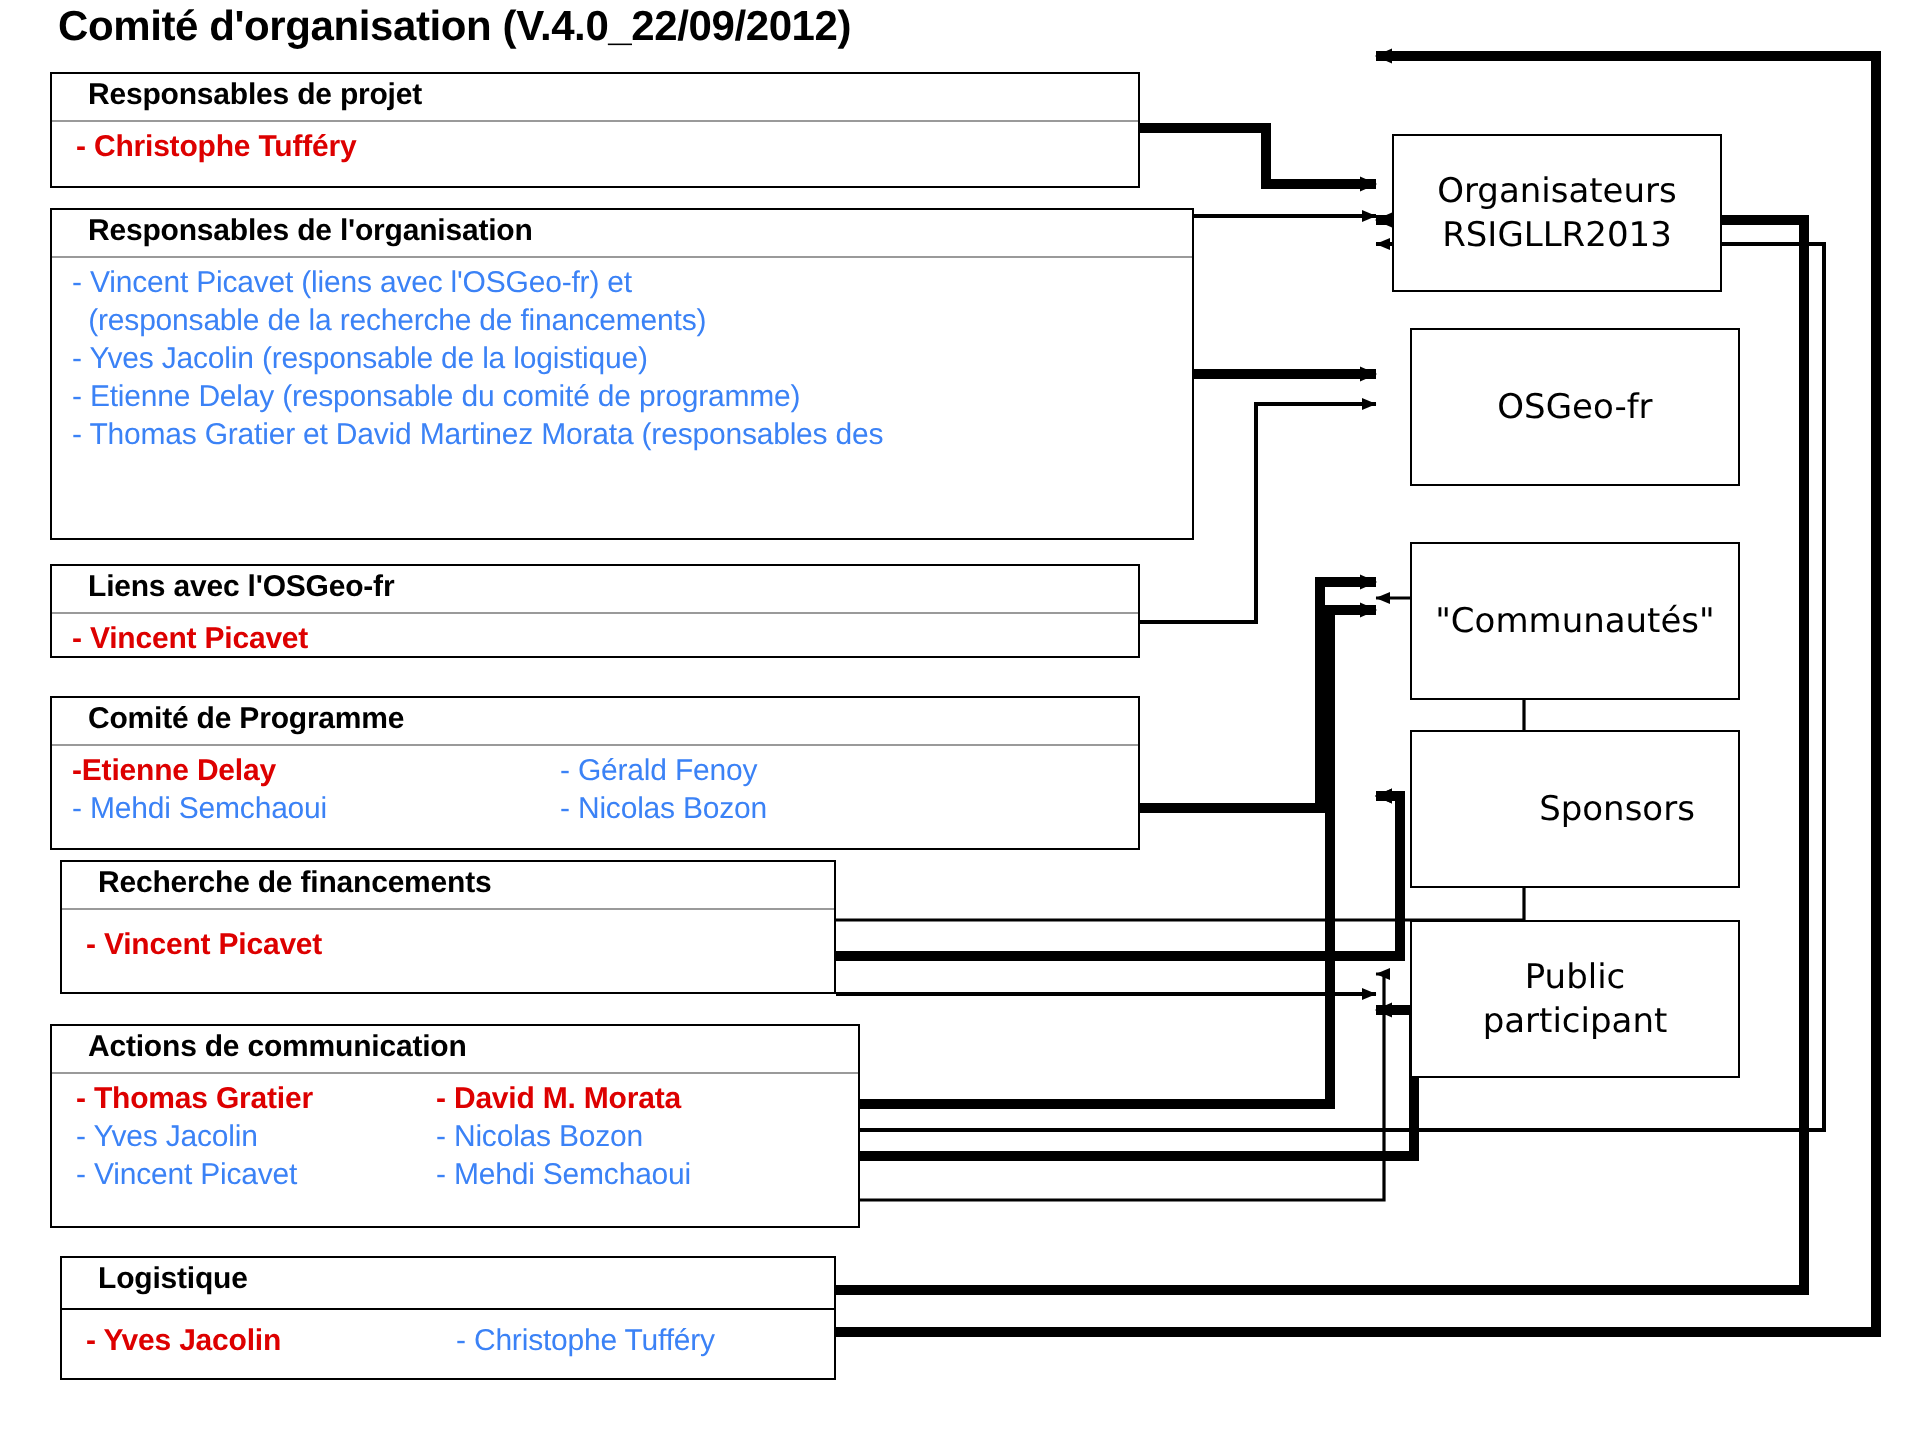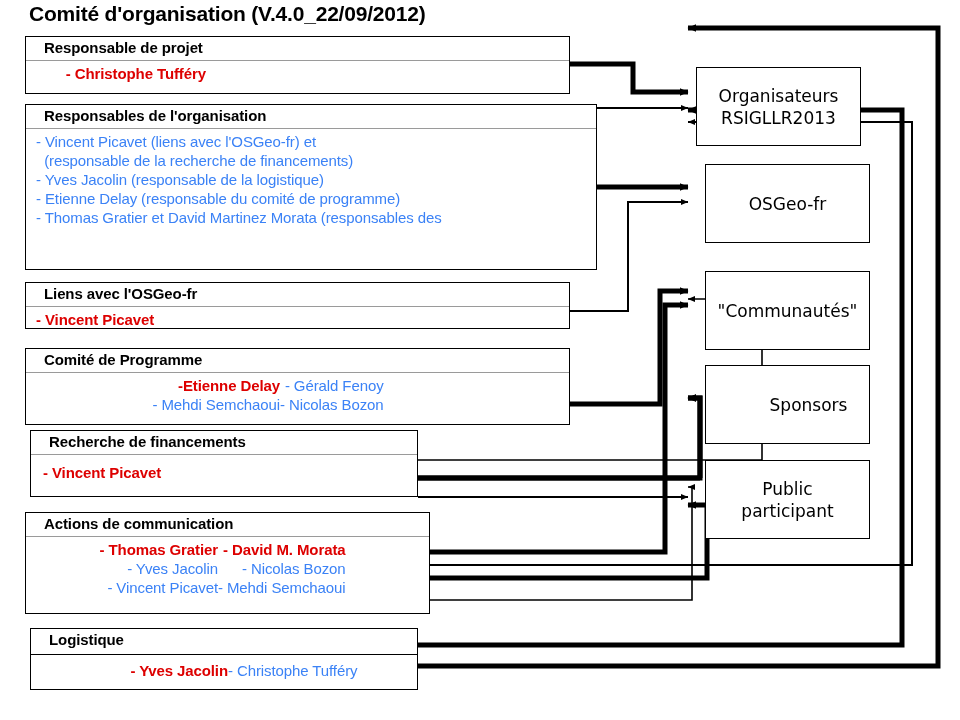--- a/index.html
+++ b/index.html
@@ -13,21 +13,21 @@
 
   
   .card{position:absolute;background:#fff;border:1px solid #000;box-sizing:border-box;}
   .card .hdr{font-weight:bold;color:#000;box-sizing:border-box;
              border-bottom:1px solid #9a9a9a;padding:2px 0 3px 18px;
              font-size:15px;line-height:18px;letter-spacing:-0.1px;}
   .card .body{box-sizing:border-box;padding:3px 0 3px 12px;}
   .ln{font-size:15px;line-height:19px;color:#000;white-space:nowrap;letter-spacing:-0.1px;}
   .ln.red{color:#dd0000;font-weight:bold;}
   .ln.blk{color:#3b82f6;font-weight:normal;}
-  .cols{display:flex;text-align:right;}
+  .cols{display:flex;}
   .cols .c1{min-width:168px;}
   .cols .c2{}
 
   
   .rbox{position:absolute;background:#fff;border:1px solid #000;box-sizing:border-box;
         display:flex;align-items:center;justify-content:center;text-align:center;}
   .rbox .rtxt{font-family:"DejaVu Sans",sans-serif;font-weight:normal;
               font-size:17px;line-height:22px;color:#000;}
 
   
@@ -81,21 +81,21 @@
 
       <path d="M418,460 H762 V299 H688" stroke-width="1.6" marker-end="url(#ahS)"></path>
 
       <path d="M418,600 H692 V487 H688" stroke-width="1.6" marker-end="url(#ahS)"></path>
     </g>
   </svg>
 
   <div id="title">Comité d'organisation (V.4.0_22/09/2012)</div>
 
   <div class="card" style="left:25px;top:36px;width:545px;height:58px;">
-    <div class="hdr">Responsable de projet</div>
+    <div class="hdr">Responsables de projet</div>
     <div class="body">
       <div class="cols">
         <div class="c1">
           <div class="ln red">- Christophe Tufféry</div>
         </div>
       </div>
     </div>
   </div>
 
   <div class="card" style="left:25px;top:104px;width:572px;height:166px;">

